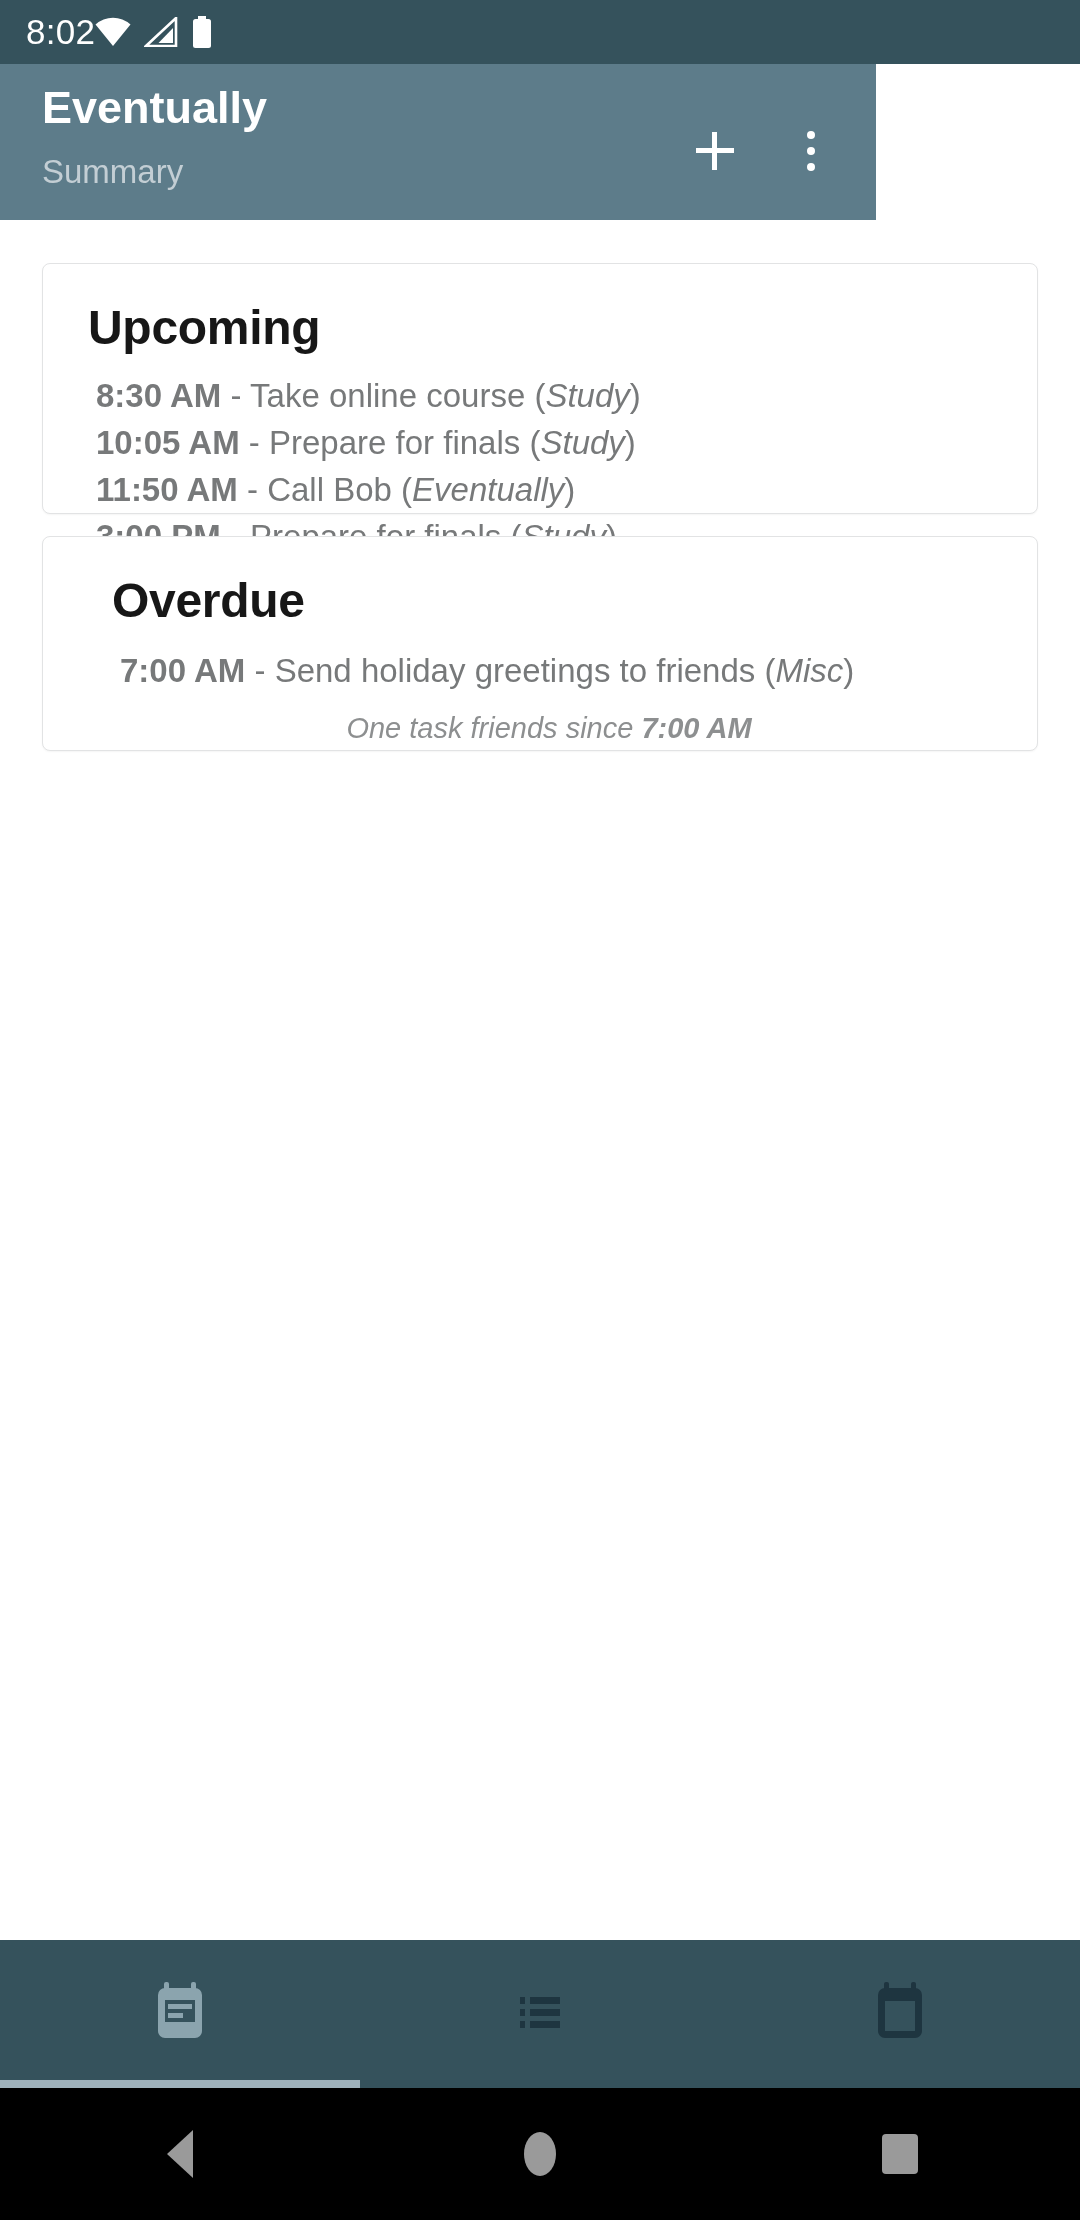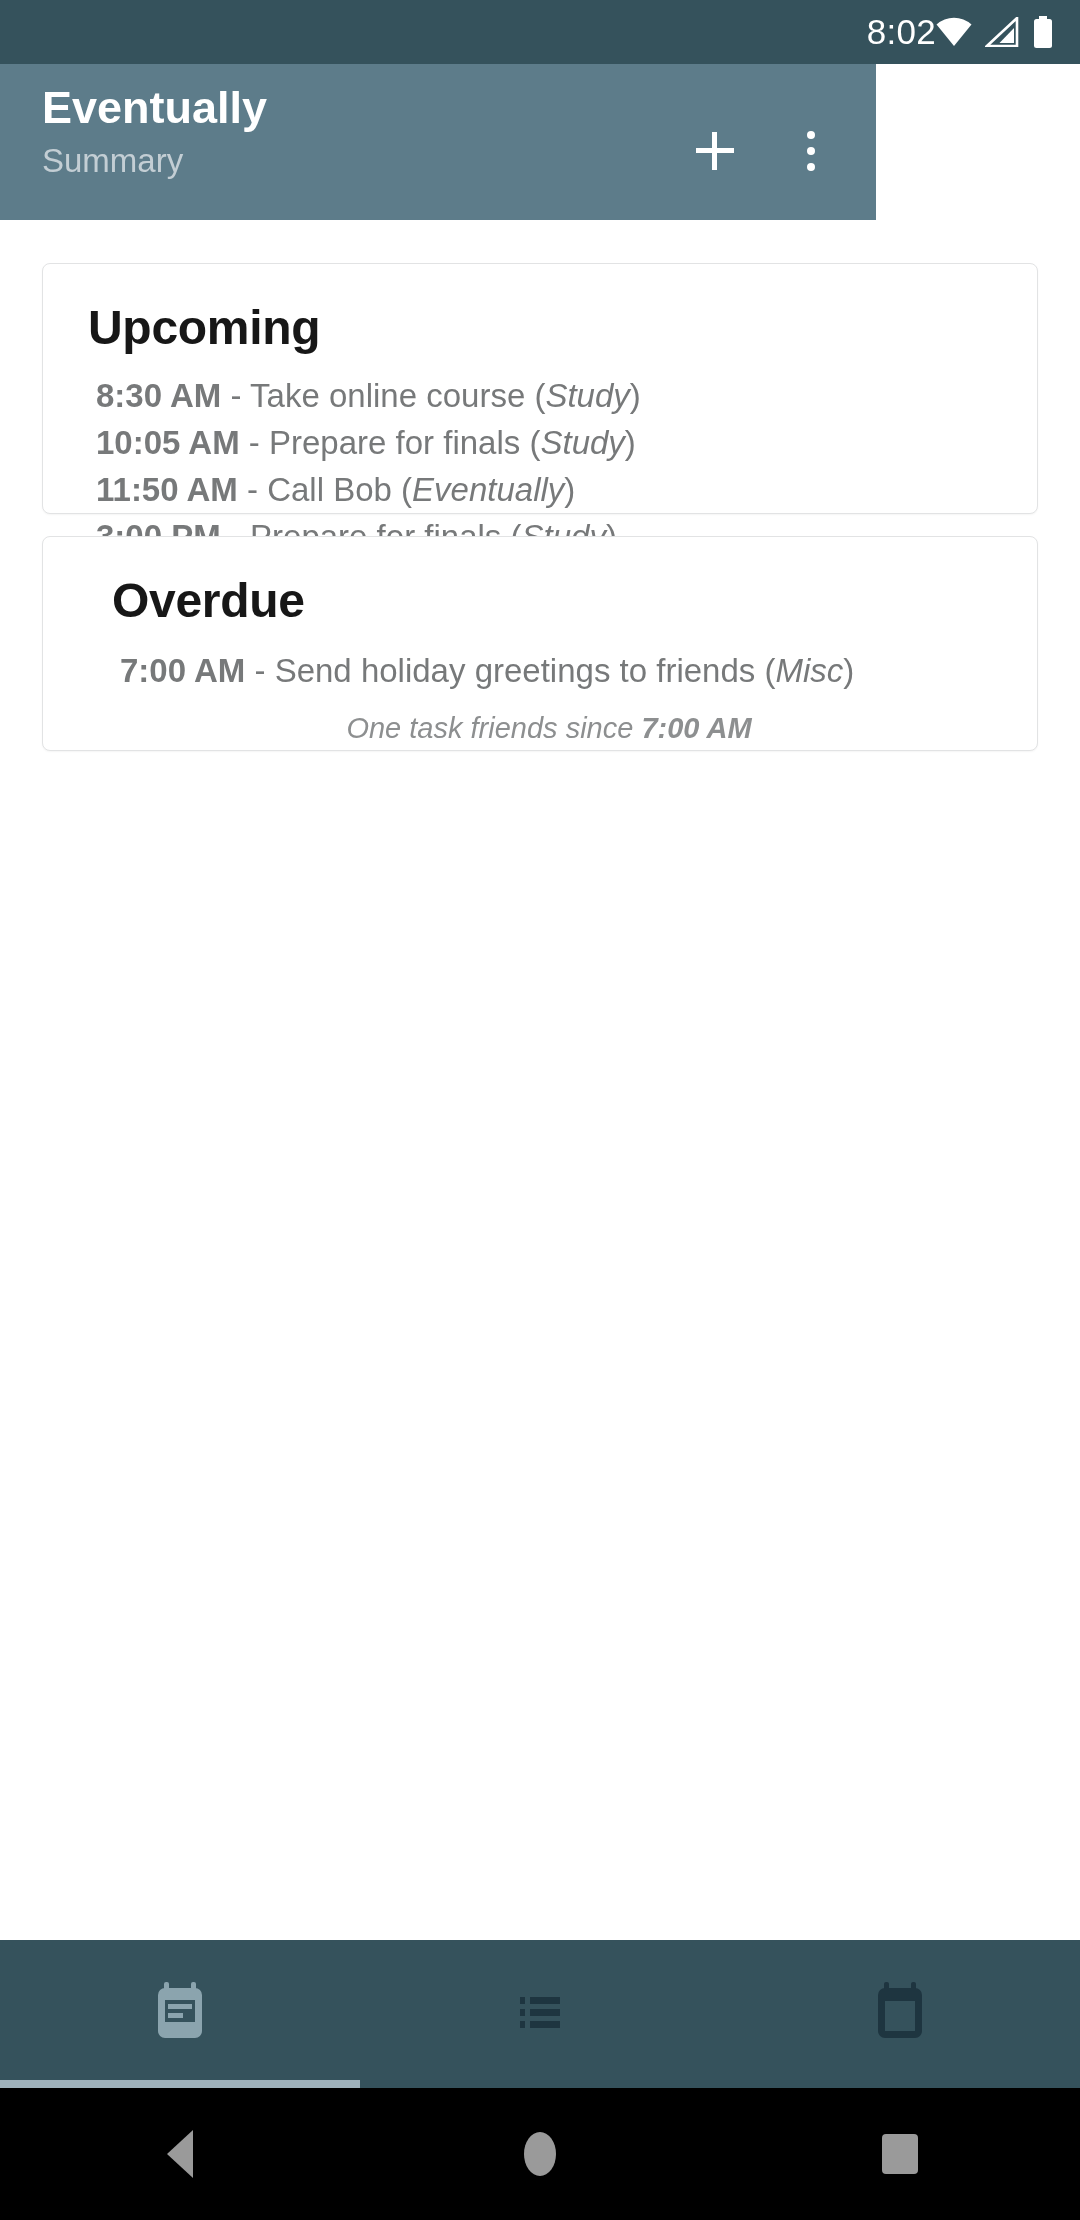--- a/index.html
+++ b/index.html
@@ -8,21 +8,21 @@
     background:#ffffff;
     font-family:"Liberation Sans", sans-serif;
     overflow:hidden;
   }
   #screen { position:relative; width:1080px; height:2220px; background:#ffffff; }
 
   
   .status-bar {
     position:absolute; top:0; left:0; width:1080px; height:64px;
     background:#35525c;
-    display:flex; align-items:center; justify-content:flex-end;
+    display:flex; align-items:center; justify-content:flex-start;
     padding:0 26px 0 26px;
   }
   .status-clock {
     color:#ffffff; font-size:35px; letter-spacing:0.3px;
     font-family:"Liberation Sans", sans-serif;
   }
   .status-icons { display:flex; align-items:center; gap:13px; }
   .status-icons svg { display:block; }
 
   
@@ -31,21 +31,21 @@
     background:#5d7c8a;
     display:flex; align-items:flex-start; justify-content:space-between;
   }
   .app-bar-titles { padding:18px 0 0 42px; }
   .app-title {
     color:#ffffff; font-size:45px; font-weight:700;
     line-height:1.16; letter-spacing:0px;
   }
   .app-subtitle {
     color:#c3ced4; font-size:33px; font-weight:400;
-    line-height:1.3; margin-top:6px;
+    line-height:1.3; margin-top:17px;
   }
   .app-bar-actions {
     display:flex; align-items:center; gap:10px;
     padding:44px 22px 0 0;
   }
   .appbar-btn {
     width:86px; height:86px;
     display:flex; align-items:center; justify-content:center;
     background:transparent; border:none; cursor:pointer;
   }

